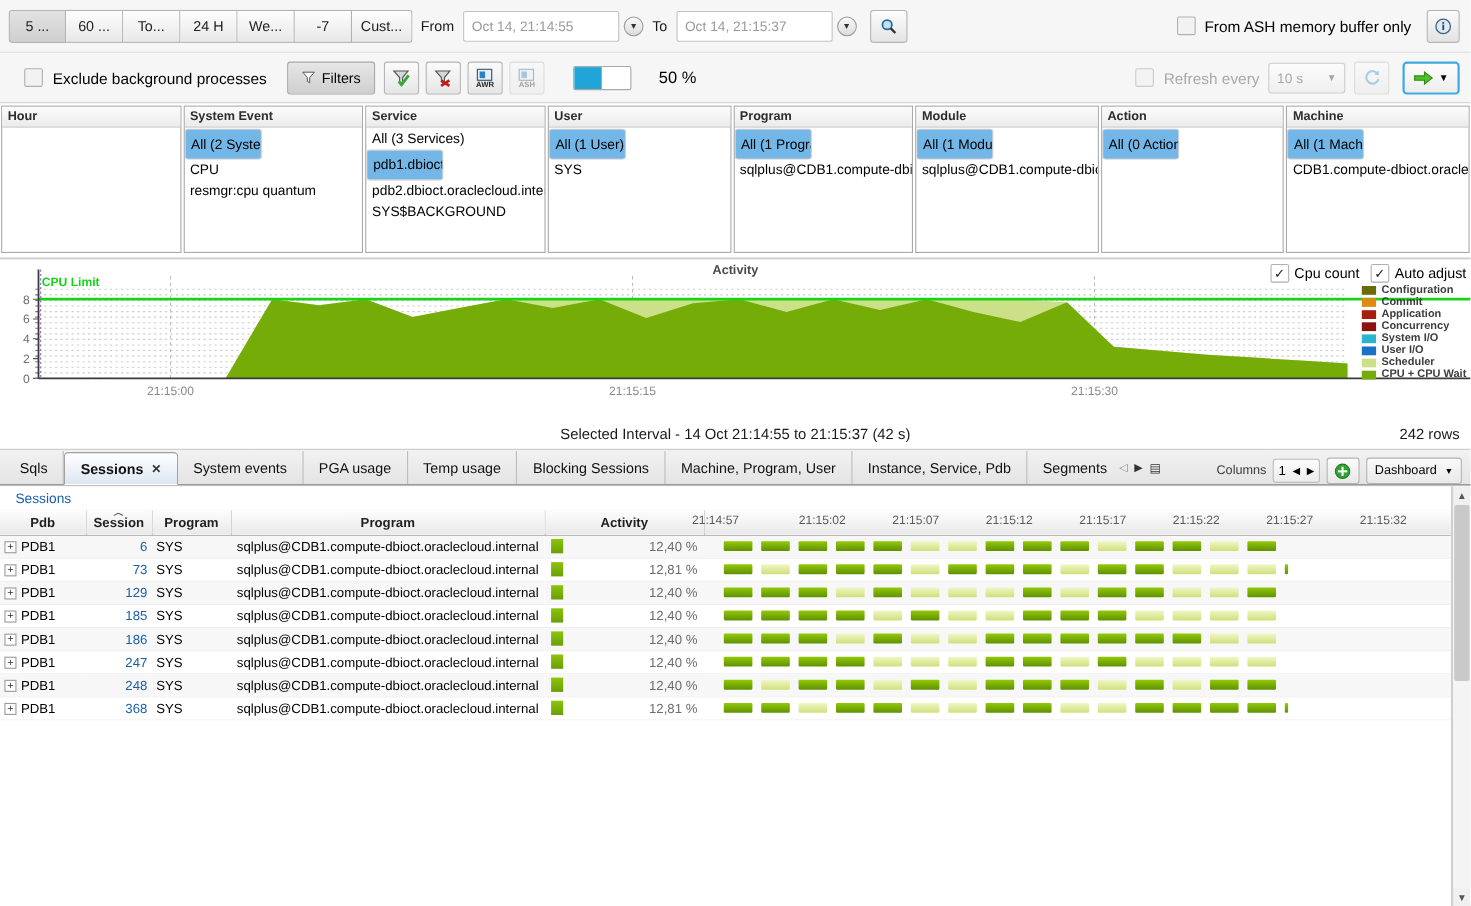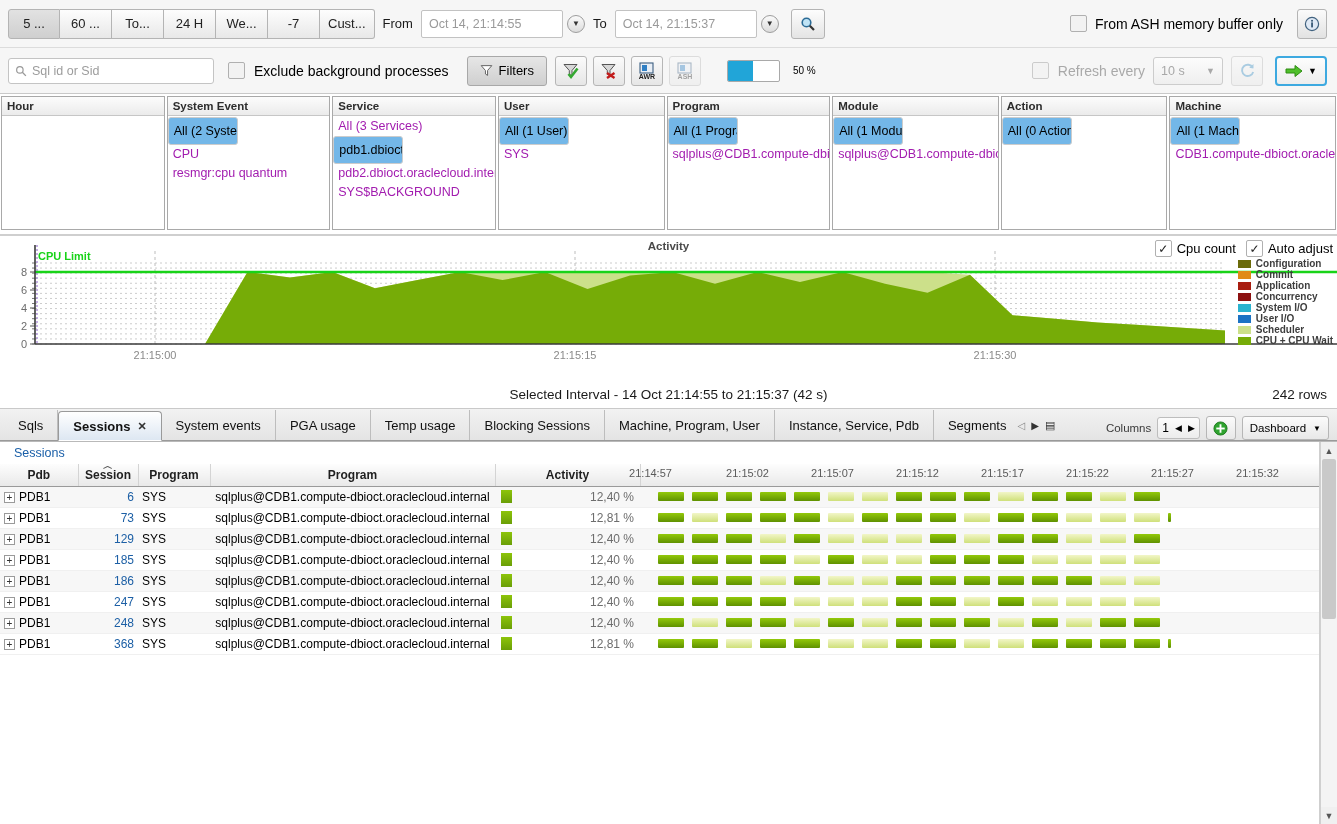--- a/index.html
+++ b/index.html
@@ -111,21 +111,21 @@
   }
   .flist { border: 1px solid #a9a9a9; background: #fff; display: flex; flex-direction: column; overflow: hidden; }
   .flist .fhead {
     background: linear-gradient(to bottom,#fcfcfc,#ebebeb);
     border-bottom: 1px solid #c6c6c6;
     font-weight: bold; font-size: 11.5px; padding: 3px 5px; color: #2d2d2d;
   }
   .flist .fbody { flex: 1 1 auto; overflow: hidden; padding-top: 1px; }
   .fitem {
     font-size: 12.5px; padding: 1px 5px; white-space: nowrap; overflow: hidden;
-    line-height: 17px; cursor: pointer; color: #a21caf;
+    line-height: 17px; cursor: pointer; color: #000000;
   }
   .fitem.sel { background: #73b7e8; color: #000; }
 
   
   .chartwrap { flex: 0 0 145px; position: relative; background: #fff; }
   .charttitle {
     position: absolute; top: 4px; left: 0; right: 0; text-align: center;
     font-size: 11.5px; font-weight: bold; color: #4a4a4a;
   }
   .chkrow { position: absolute; top: 4px; right: 4px; display: flex; gap: 10px; align-items: center; }
@@ -263,27 +263,20 @@
     <div class="infobtn" style="margin-left:14px;margin-right:2px">
       <svg width="16" height="16" viewBox="0 0 16 16">
         <circle cx="8" cy="8" r="6.6" fill="#dfe9f5" stroke="#41627f" stroke-width="1.2"></circle>
         <rect x="7.2" y="6.4" width="1.7" height="5" fill="#2d4f6e"></rect>
         <rect x="7.2" y="3.9" width="1.7" height="1.7" fill="#2d4f6e"></rect>
       </svg>
     </div>
   </div>
 
   <div class="toolbar2">
-    <div class="searchbox">
-      <svg width="12" height="12" viewBox="0 0 16 16">
-        <circle cx="6.5" cy="6.5" r="4.3" fill="none" stroke="#999" stroke-width="1.6"></circle>
-        <line x1="9.8" y1="9.8" x2="14.5" y2="14.5" stroke="#999" stroke-width="1.8"></line>
-      </svg>
-      <span class="ph">Sql id or Sid</span>
-    </div>
     <div style="width:14px"></div>
     <div class="chk square"></div>
     <span style="margin-left:9px;font-size:14px">Exclude background processes</span>
     <div style="width:18px"></div>
     <div class="filtersbtn">
       <svg width="13" height="13" viewBox="0 0 16 16">
         <path d="M1.5 2 H14.5 L9.3 8 V14 L6.7 12.3 V8 Z" fill="#fff" stroke="#555" stroke-width="1.1"></path>
       </svg>
       <span>Filters</span>
     </div>
@@ -314,21 +307,21 @@
       <svg width="20" height="18" viewBox="0 0 20 18">
         <rect x="3" y="1" width="13" height="10" fill="#e8eef5" stroke="#3b5e80" stroke-width="1.1"></rect>
         <rect x="5" y="3" width="5" height="6" fill="#2f7fc4"></rect>
         <text x="10" y="17.2" font-size="7" font-weight="bold" text-anchor="middle" fill="#222" font-family="Liberation Sans">ASH</text>
       </svg>
     </div>
     <div style="width:26px"></div>
     <div class="slider">
         <div class="fill"></div>
       </div>
-    <span style="margin-left:13px;font-size:10px">50 %</span>
+    <span style="margin-left:25px;font-size:15px">50 %</span>
     <div class="spacer"></div>
     <div class="chk square" style="opacity:.6"></div>
     <span class="muted" style="margin-left:9px;font-size:14px">Refresh every</span>
     <div class="sel" style="margin-left:8px">
       <span>10 s</span>
       <span style="font-size:9px">▼</span>
     </div>
     <div class="iconbtn disabled" style="margin-left:8px">
       <svg width="17" height="17" viewBox="0 0 18 18">
         <path d="M14.5 6 A6 6 0 1 0 15 10.5" fill="none" stroke="#3a8fc4" stroke-width="2"></path>

